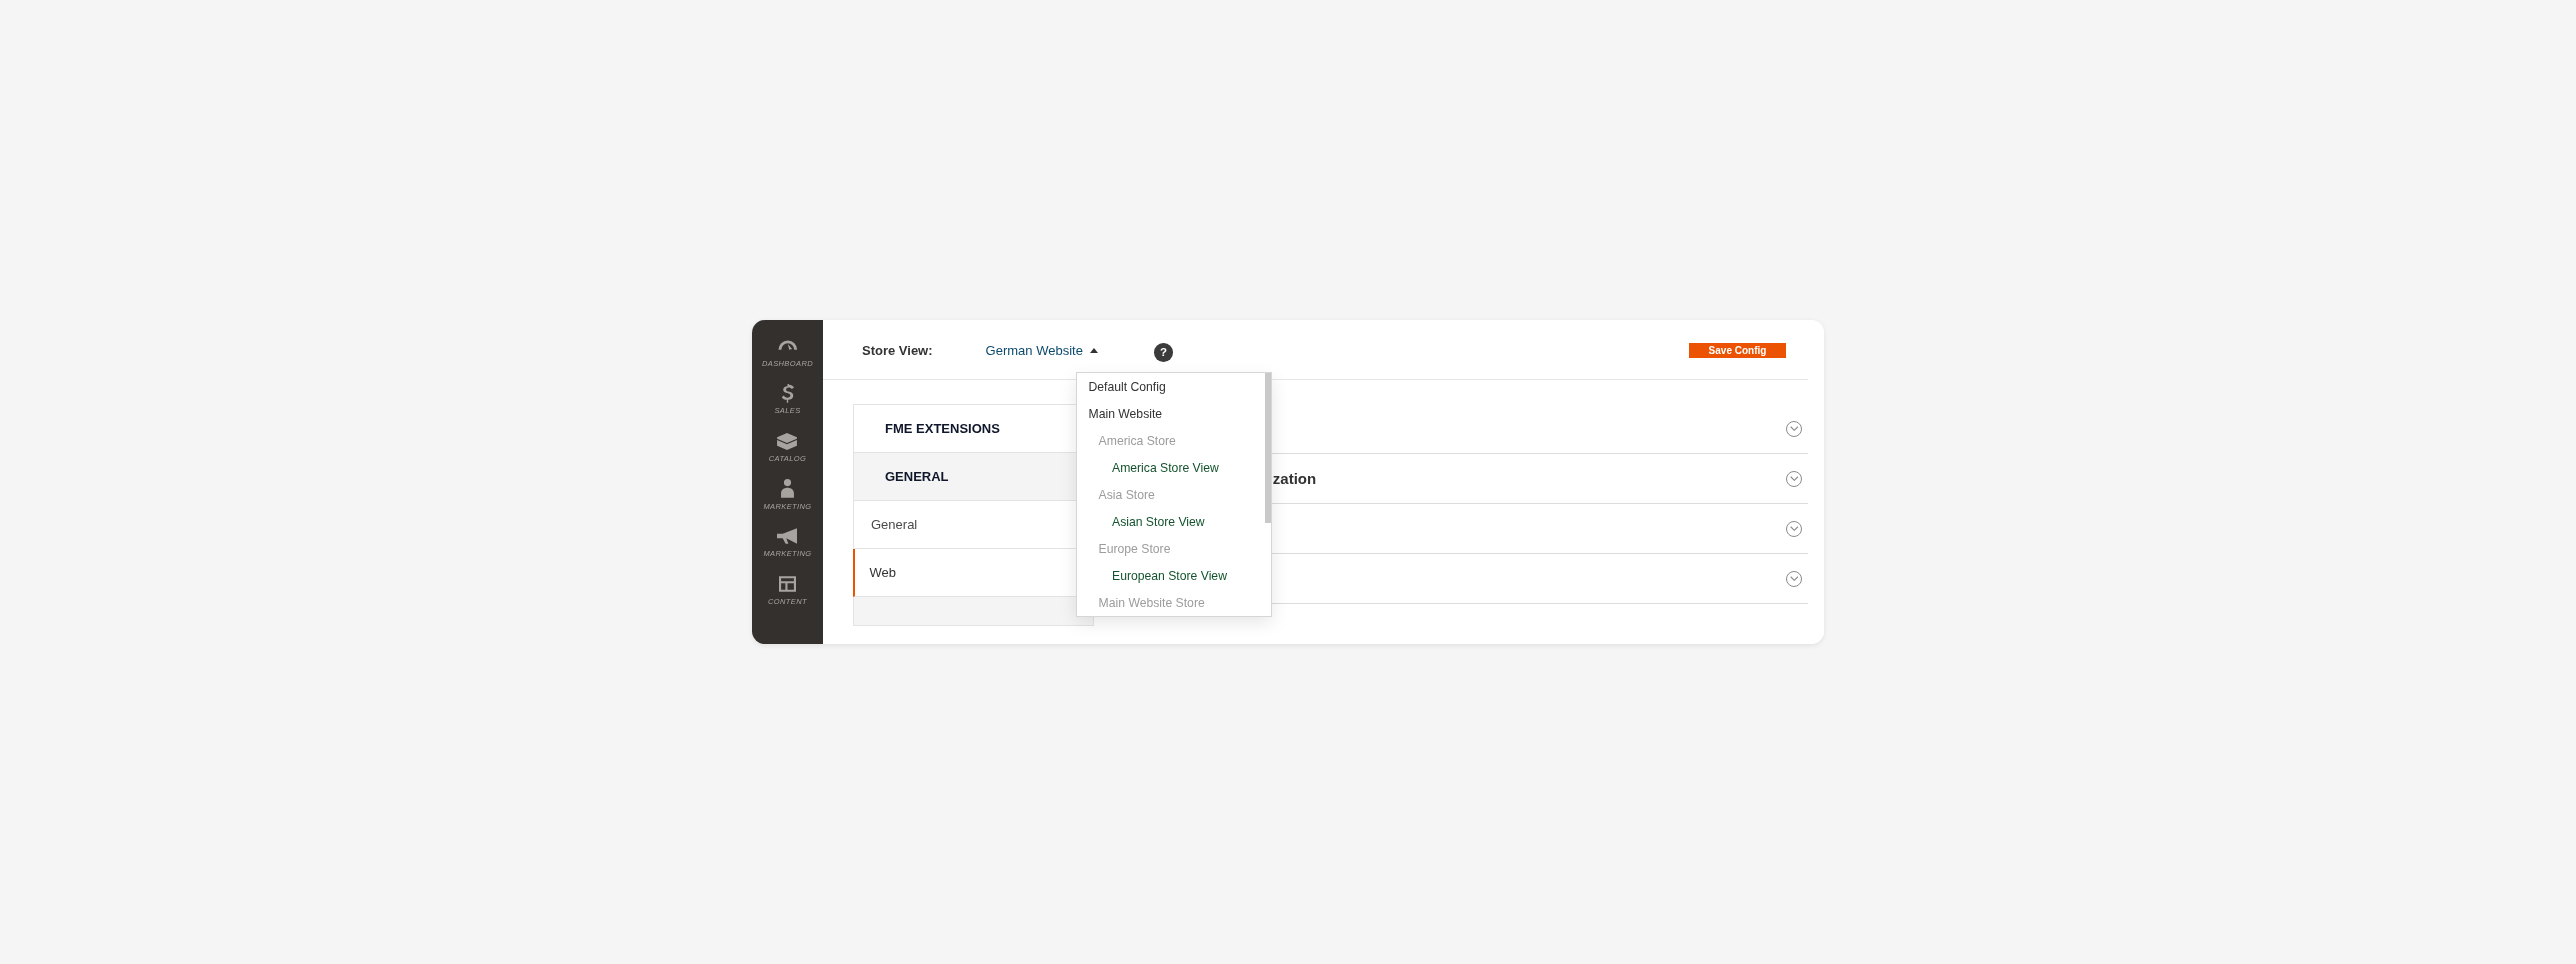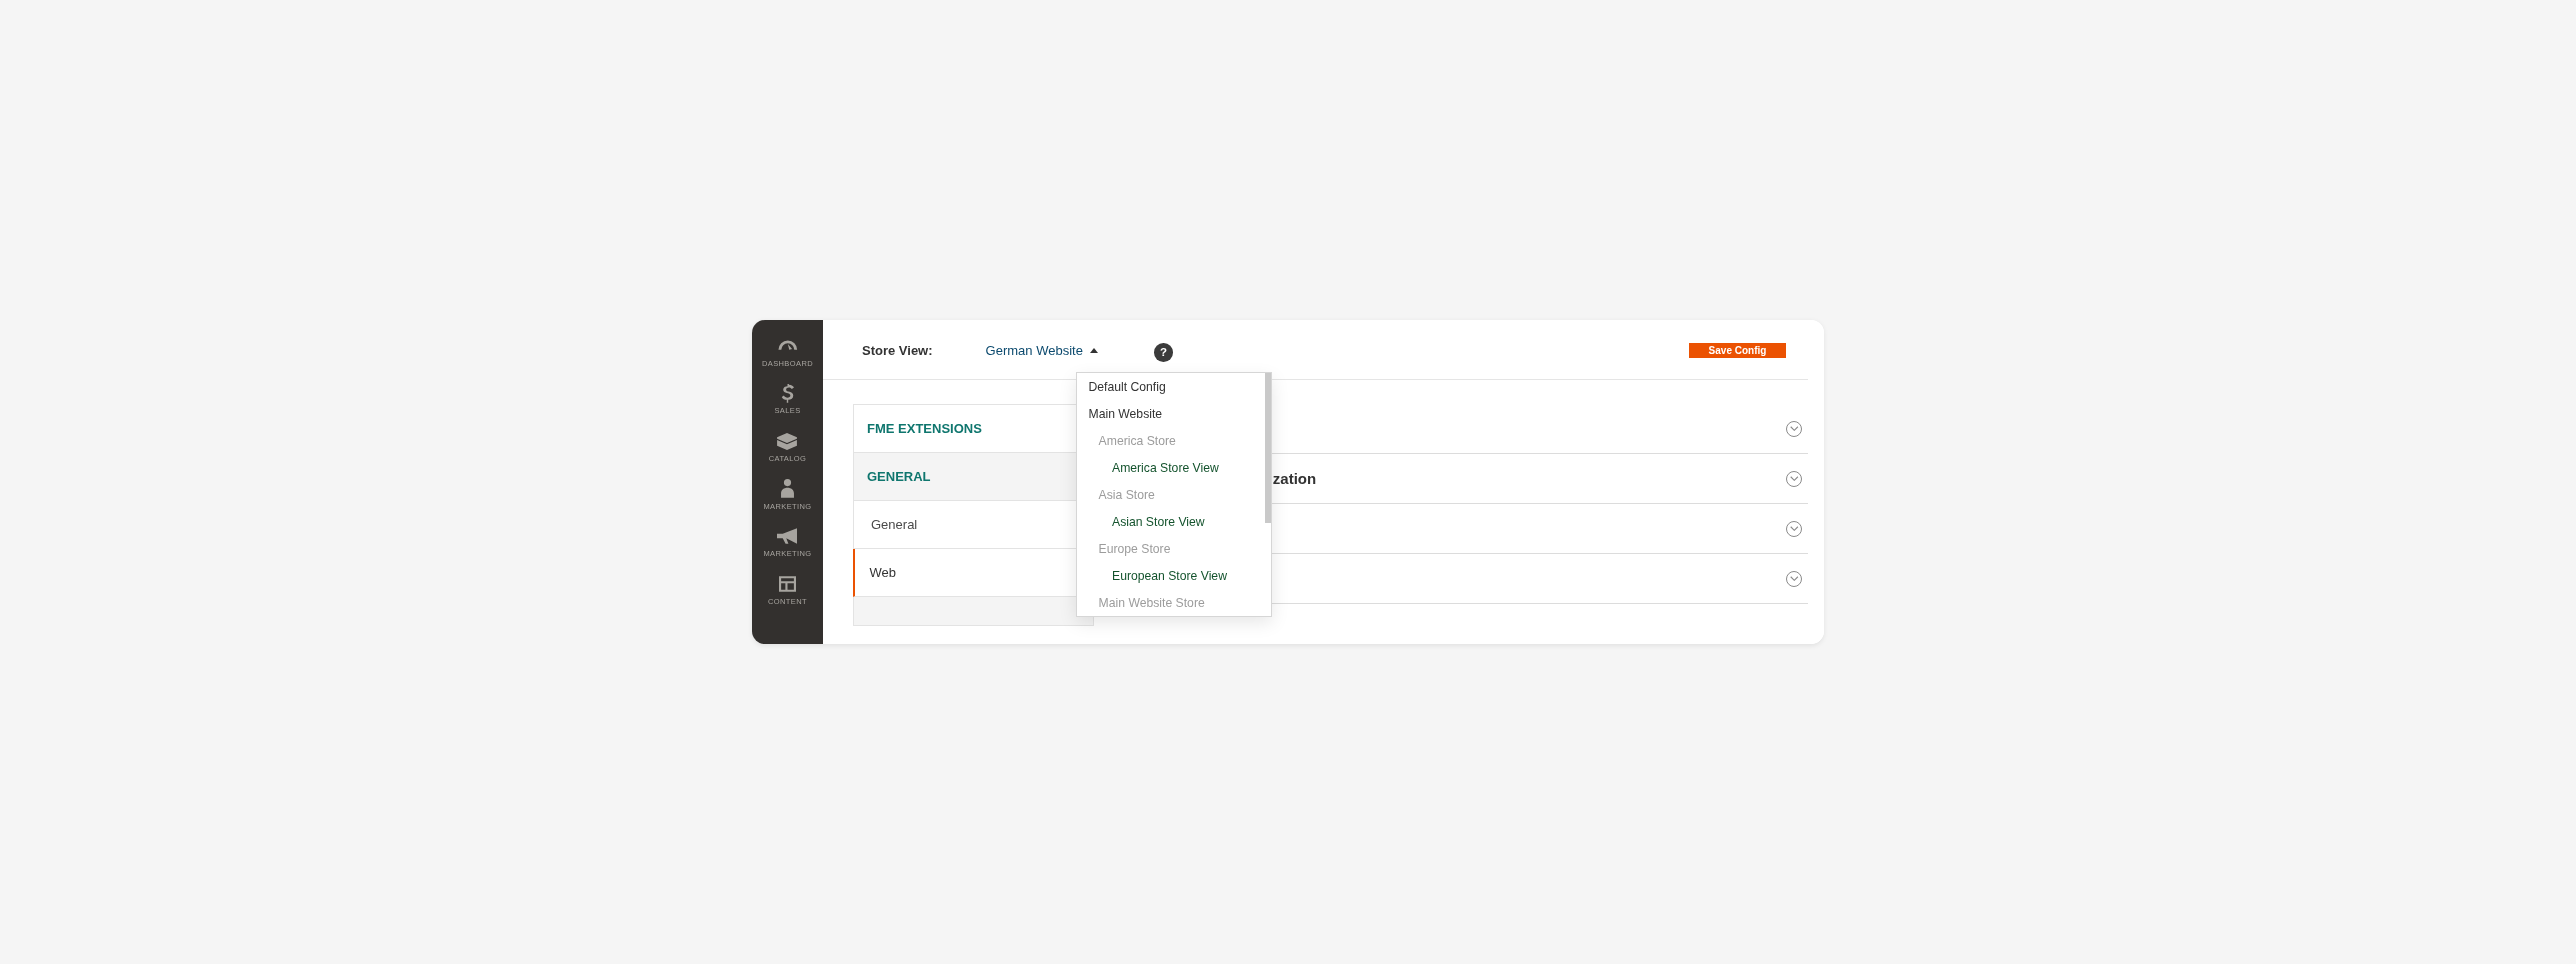--- a/index.html
+++ b/index.html
@@ -33,20 +33,21 @@
     }
     .nav-item {
       width: 100%;
       display: flex;
       flex-direction: column;
       align-items: center;
       justify-content: center;
       padding: 7.2px 0 8.6px;
       cursor: pointer;
       color: #aaa;
+      font-style: italic;
     }
     .nav-item .icon { width: 24.4px; height: 20px; display: flex; align-items: center; justify-content: center; }
     .nav-item .icon svg { fill: #a7a49f; }
     .nav-label {
       color: #a7a49f;
       font-size: 7.5px;
       letter-spacing: 0.4px;
       margin-top: 2.9px;
       text-align: center;
     }
@@ -105,22 +106,22 @@
     }
     .left-col {
       width: 241px;
       flex-shrink: 0;
       border-right: none;
       margin-left: 30px;
       margin-top: 24.4px;
     }
     .cat-header {
       font-weight: 700;
-      color: #0f766e;
-      padding: 16px 13px;
+      color: #0f172a;
+      padding: 16px 31px;
       border: 0.7px solid #e3e3e3;
       font-size: 13px;
       background: #fff;
     }
     .cat-header.secondary { border-top: none; background: #f4f4f4; }
     .cat-sub {
       padding: 16px 17px;
       color: #4a4a4a;
       font-size: 13px;
       border: 0.7px solid #e3e3e3;

